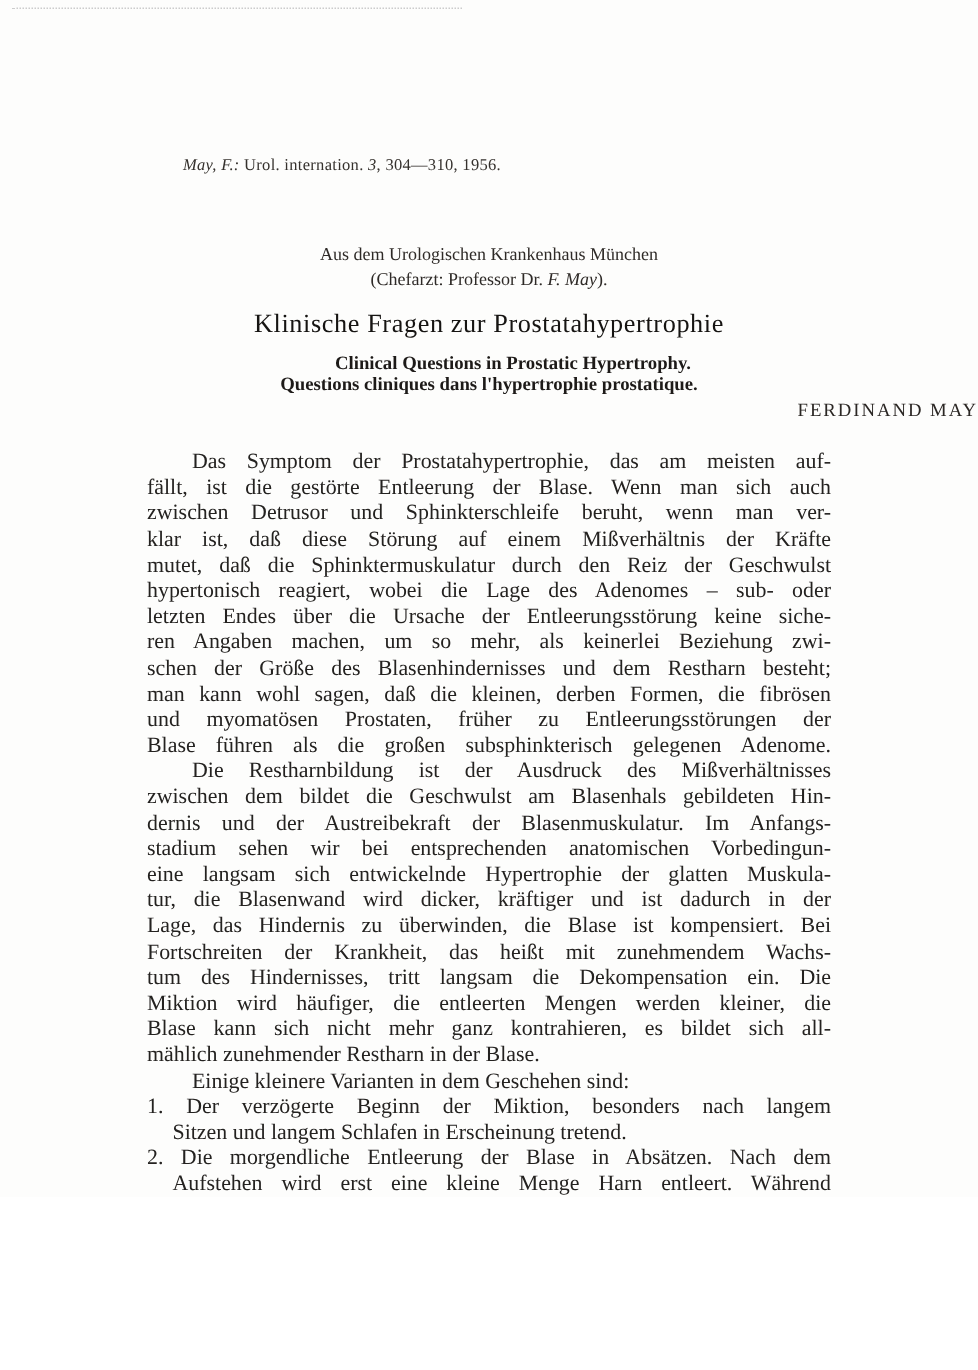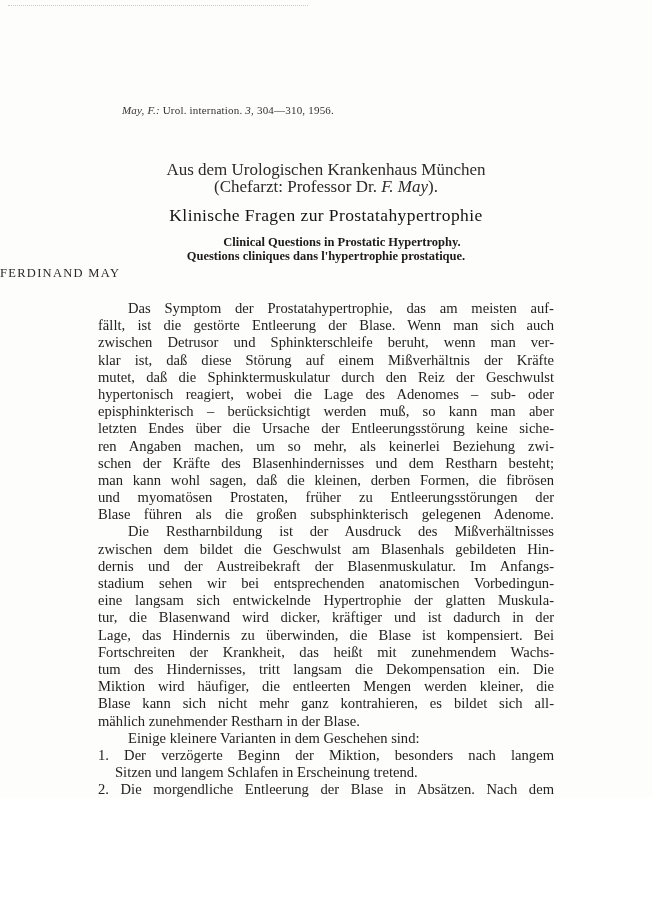--- a/index.html
+++ b/index.html
@@ -19,21 +19,21 @@
     top: 104px;
     font-size: 11px;
     letter-spacing: 0.2px;
     color: #35312d;
   }
   .affil {
     position: absolute;
     left: 0; right: 0;
     top: 161px;
     text-align: center;
-    font-size: 17px;
+    font-size: 12px;
     line-height: 17px;
     color: #2e2a27;
   }
   .title {
     position: absolute;
     left: 0; right: 0;
     top: 205px;
     margin: 0;
     text-align: center;
     font-size: 17.5px;
@@ -48,21 +48,21 @@
     font-size: 12.5px;
     font-weight: bold;
     color: #1d1a18;
   }
   .sub-en { top: 235px; margin-left: 32px; }
   .sub-fr { top: 249px; }
   .author-line {
     position: absolute;
     left: 0; right: 0;
     top: 266px;
-    text-align: left;
+    text-align: right;
     font-size: 12.5px;
     letter-spacing: 1.3px;
     color: #2b2724;
   }
   .article-body {
     position: absolute;
     left: 98px;
     top: 300px;
     width: 456px;
     font-size: 14.6px;
@@ -106,24 +106,23 @@
   <div class="subtitle sub-fr">Questions cliniques dans l'hypertrophie prostatique.</div>
   <div class="author-line">FERDINAND MAY</div>
 
   <div class="article-body">
       <div class="line just indent">Das Symptom der Prostatahypertrophie, das am meisten auf-</div>
       <div class="line just">fällt, ist die gestörte Entleerung der Blase. Wenn man sich auch</div>
       <div class="line just">zwischen Detrusor und Sphinkterschleife beruht, wenn man ver-</div>
       <div class="line just">klar ist, daß diese Störung auf einem Mißverhältnis der Kräfte</div>
       <div class="line just">mutet, daß die Sphinktermuskulatur durch den Reiz der Geschwulst</div>
       <div class="line just">hypertonisch reagiert, wobei die Lage des Adenomes – sub- oder</div>
-      <div class="line just">episphinkterisch – berücksichtigt werden muß, so kann man aber</div>
       <div class="line just">letzten Endes über die Ursache der Entleerungsstörung keine siche-</div>
       <div class="line just">ren Angaben machen, um so mehr, als keinerlei Beziehung zwi-</div>
-      <div class="line just">schen der Kräfte des Blasenhindernisses und dem Restharn besteht;</div>
+      <div class="line just">schen der Größe des Blasenhindernisses und dem Restharn besteht;</div>
       <div class="line just">man kann wohl sagen, daß die kleinen, derben Formen, die fibrösen</div>
       <div class="line just">und myomatösen Prostaten, früher zu Entleerungsstörungen der</div>
       <div class="line just">Blase führen als die großen subsphinkterisch gelegenen Adenome.</div>
       <div class="line just indent">Die Restharnbildung ist der Ausdruck des Mißverhältnisses</div>
       <div class="line just">zwischen dem bildet die Geschwulst am Blasenhals gebildeten Hin-</div>
       <div class="line just">dernis und der Austreibekraft der Blasenmuskulatur. Im Anfangs-</div>
       <div class="line just">stadium sehen wir bei entsprechenden anatomischen Vorbedingun-</div>
       <div class="line just">eine langsam sich entwickelnde Hypertrophie der glatten Muskula-</div>
       <div class="line just">tur, die Blasenwand wird dicker, kräftiger und ist dadurch in der</div>
       <div class="line just">Lage, das Hindernis zu überwinden, die Blase ist kompensiert. Bei</div>

